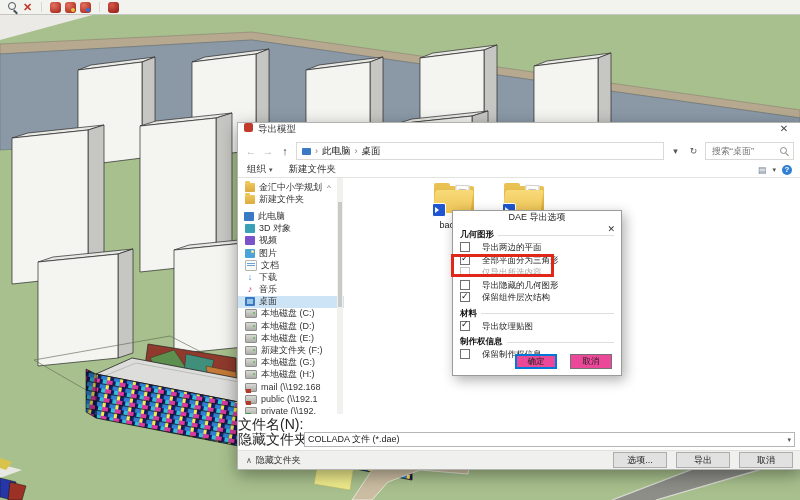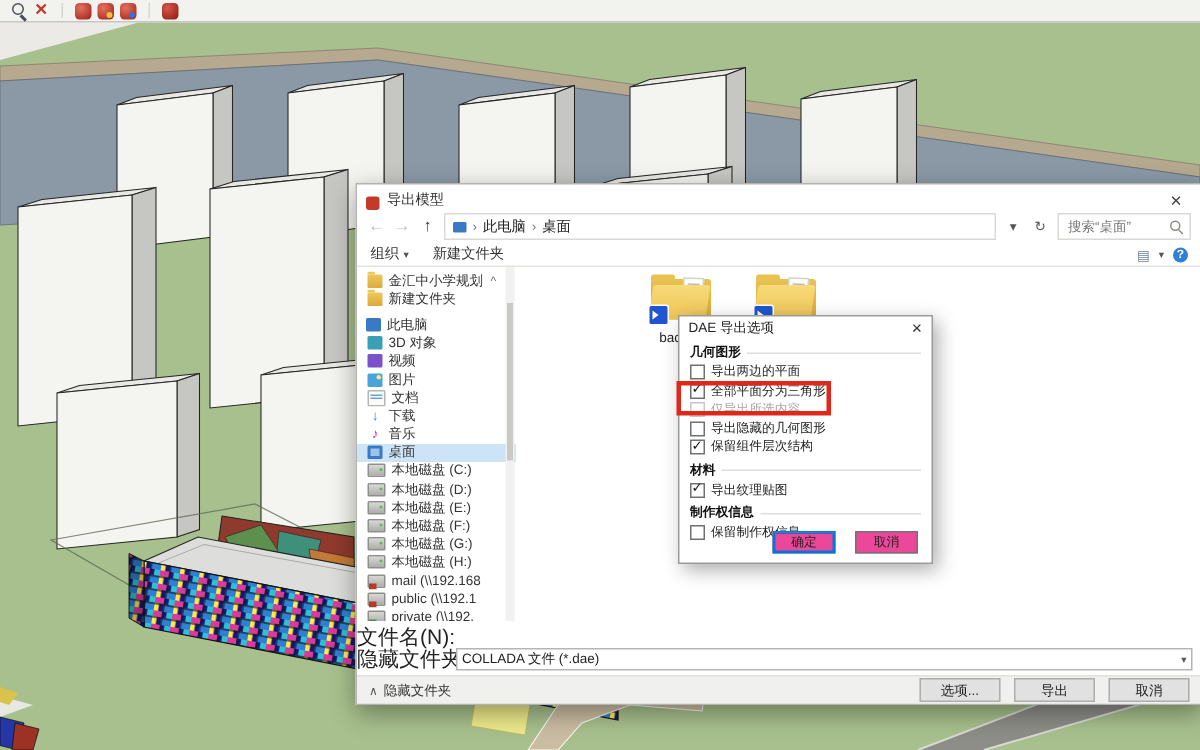--- a/index.html
+++ b/index.html
@@ -18,21 +18,21 @@
   .tb-puck.p2::after{content:"";position:absolute;right:1px;bottom:1px;width:4px;height:4px;border-radius:50%;background:#e8c23a;}
   .tb-puck.p3::after{content:"";position:absolute;right:1px;bottom:1px;width:4px;height:4px;border-radius:50%;background:#3a6fd8;}
   .tb-puck.p4{background:radial-gradient(circle at 35% 30%,#d8564a,#8a1a10);}
 
   
   .viewport{position:absolute;top:14px;left:0;width:800px;height:486px;display:block;}
 
   
   .explorer{position:absolute;left:237px;top:122px;width:563px;height:346px;background:#fff;
     border:1px solid #b2b2af;box-shadow:0 5px 16px rgba(0,0,0,.38);z-index:10;color:#222;font-size:10px;}
-  .ex-title{height:17px;display:flex;align-items:flex-end;gap:5px;padding:0 6px;}
+  .ex-title{height:17px;display:flex;align-items:flex-start;gap:5px;padding:0 6px;}
   .ex-logo{width:9px;height:9px;background:#c23a2b;border-radius:2px;flex:0 0 auto;}
   .ex-title-text{font-size:9.5px;color:#333;}
   .ex-close{margin-left:auto;width:22px;text-align:center;color:#444;font-size:10px;cursor:default;}
   .ex-nav{height:22px;display:flex;align-items:center;gap:5px;padding:0 7px;}
   .nav-glyph{font-size:11px;color:#b9b9b6;width:12px;text-align:center;}
   .nav-glyph.up{color:#3c3c3c;}
   .addr{width:356px;height:16px;border:1px solid #d9d9d6;background:#fff;display:flex;align-items:center;gap:4px;padding:0 5px;}
   .addr-pc-ic{width:9px;height:7px;background:#3a79c3;border-radius:1px;flex:0 0 auto;}
   .crumb{font-size:9.5px;color:#222;white-space:nowrap;}
   .crumb-sep{font-size:9px;color:#777;}
@@ -102,26 +102,26 @@
     display:flex;align-items:center;padding:0 8px;}
   .hide-folders{display:flex;align-items:center;gap:4px;font-size:9px;color:#333;}
   .hf-caret{font-size:8px;color:#555;}
   .btns{margin-left:auto;display:flex;gap:9px;}
   .w-btn{min-width:44px;height:14px;background:#e1e1e1;border:1px solid #adadad;font-size:9px;color:#222;
     display:inline-flex;align-items:center;justify-content:center;padding:0 4px;}
 
   
   .dae{position:absolute;left:452px;top:210px;width:168px;height:164px;background:#fff;border:1px solid #9b9b98;
     box-shadow:3px 4px 12px rgba(0,0,0,.32);z-index:20;color:#222;}
-  .dae-title{height:15px;display:flex;align-items:center;padding:0 6px;font-size:9px;color:#222;}
+  .dae-title{height:15px;display:flex;align-items:center;padding:0 6px;font-size:9px;color:#222;flex-direction:column;}
   .dae-close{margin-left:auto;font-size:9px;color:#333;}
   .dae-body{padding:0 7px;}
   .dae-sec-h{display:flex;align-items:center;gap:4px;font-weight:bold;font-size:8.5px;color:#111;margin:3px 0 1px;}
   .dae-sec-h::after{content:"";flex:1;height:1px;background:#dededb;}
-  .dae-item{display:flex;align-items:center;gap:4px;height:12.5px;font-size:8.5px;white-space:nowrap;}
+  .dae-item{display:flex;align-items:flex-start;gap:12px;height:12.5px;font-size:8.5px;white-space:nowrap;}
   .cb{width:8px;height:8px;border:1px solid #707070;background:#fff;position:relative;flex:0 0 auto;}
   .cb.ck::after{content:"✓";position:absolute;top:-2.5px;left:0;font-size:9px;color:#1a1a1a;}
   .dae-item.dis{color:#a5a5a3;}
   .dae-item.dis .cb{border-color:#c6c6c3;}
   .dae-btns{position:absolute;bottom:6px;right:9px;display:flex;gap:13px;}
   .dae-btn{width:40px;height:13px;background:#ec4899;border:1px solid #737373;font-size:8.5px;color:#222;
     display:inline-flex;align-items:center;justify-content:center;}
   .dae-btn.primary{border-color:#0078d7;box-shadow:inset 0 0 0 1px #0078d7;}
 
   .red-annotation{position:absolute;left:451px;top:254px;width:97px;height:17px;border:3px solid #e0281a;z-index:30;}
@@ -328,21 +328,21 @@
             <div class="sb-item ind">
               <span class="sbi sbi-drive"></span>
               <span class="sb-label">本地磁盘 (D:)</span>
             </div>
             <div class="sb-item ind">
               <span class="sbi sbi-drive"></span>
               <span class="sb-label">本地磁盘 (E:)</span>
             </div>
             <div class="sb-item ind">
               <span class="sbi sbi-drive"></span>
-              <span class="sb-label">本地磁盘 (F:)</span>
+              <span class="sb-label">新建文件夹 (F:)</span>
             </div>
             <div class="sb-item ind">
               <span class="sbi sbi-drive"></span>
               <span class="sb-label">本地磁盘 (G:)</span>
             </div>
             <div class="sb-item ind">
               <span class="sbi sbi-drive"></span>
               <span class="sb-label">本地磁盘 (H:)</span>
             </div>
             <div class="sb-item ind">

